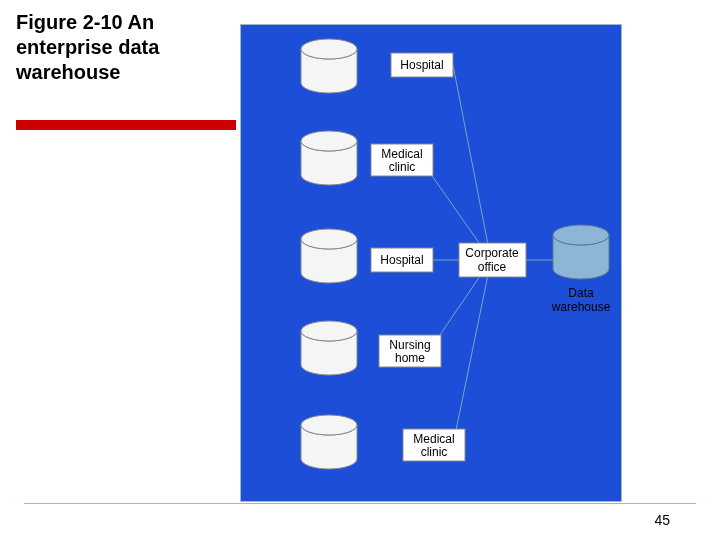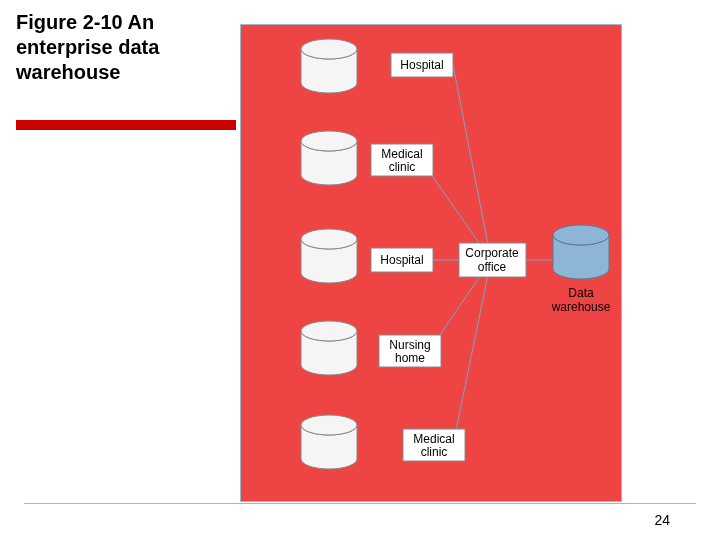--- a/index.html
+++ b/index.html
@@ -1,21 +1,21 @@
 <!DOCTYPE html>
 <html><head>
 <meta charset="utf-8">
 <style>
   html,body{margin:0;padding:0;width:720px;height:540px;background:#fff;font-family:Arial,Helvetica,sans-serif;color:#000;}
   .slide{position:relative;width:720px;height:540px;}
   .title{position:absolute;left:16px;top:10px;width:210px;font-size:20px;font-weight:bold;line-height:1.25;}
   .redbar{position:absolute;left:16px;top:120px;width:220px;height:10px;background:#c00;}
   .footrule{position:absolute;left:24px;right:24px;bottom:36px;border-top:1px solid #d6a98e;}
   .pagenum{position:absolute;right:50px;bottom:12px;font-size:14px;}
-  .panel{position:absolute;left:240px;top:24px;width:380px;height:476px;background:#ef4444;border:1px solid #9fb7c6;text-decoration:underline;}
+  .panel{position:absolute;left:240px;top:24px;width:380px;height:476px;background:#1d4ed8;border:1px solid #9fb7c6;text-decoration:underline;}
   .panel svg{width:380px;height:476px;display:block;}
   .boxlabel{font-size:12px;fill:#000;}
   .wlabel{font-size:12px;fill:#000;}
   .boxrect{fill:#fff;stroke:#888;stroke-width:1;}
   .cylfill{fill:#f5f5f5;stroke:#888;stroke-width:1;}
   .cylfill-blue{fill:#8db6d6;stroke:#567a96;stroke-width:1;}
   .conn{stroke:#7aa6c2;stroke-width:1;fill:none;}
 </style>
 </head>
 <body>
@@ -97,14 +97,14 @@
         <ellipse class="cylfill-blue" cx="340" cy="210" rx="28" ry="10"></ellipse>
       </g>
       <text class="wlabel" x="340" y="272" text-anchor="middle">Data</text>
       <text class="wlabel" x="340" y="286" text-anchor="middle">warehouse</text>
       <text style="display:none">Data warehouse</text>
 
     </svg>
   </div>
 
   <div class="footrule"></div>
-  <div class="pagenum">24</div>
+  <div class="pagenum">45</div>
 </div>
 
 </body></html>

